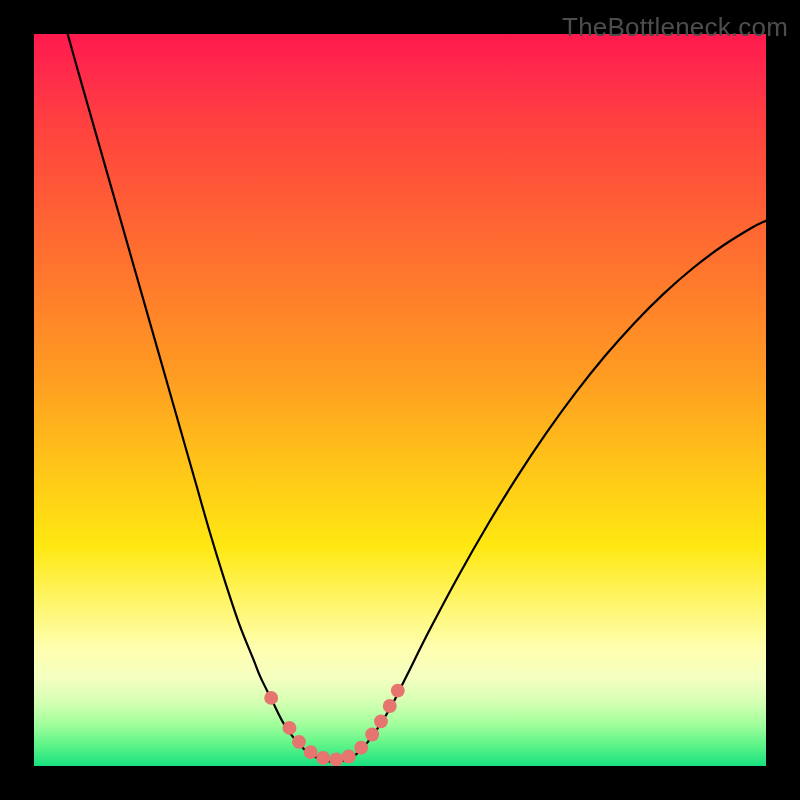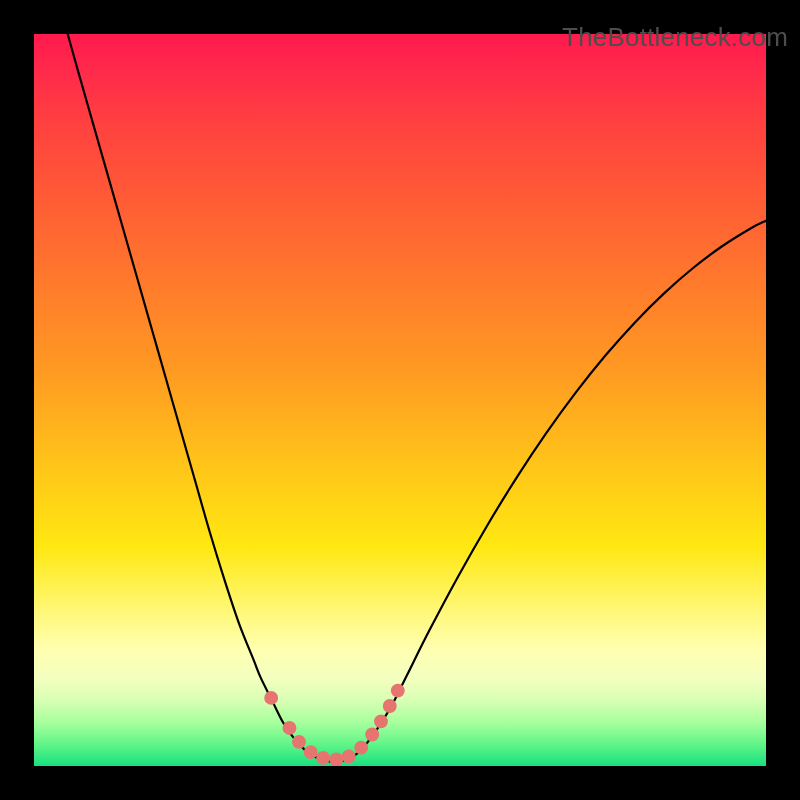--- a/index.html
+++ b/index.html
@@ -41,21 +41,21 @@
       #ffffb0 84%,
       #f4ffc0 88%,
       #d8ffb4 91%,
       #a8ff9e 94%,
       #61f588 97%,
       #18e080 100%
     );
   }
   .watermark {
     position: absolute;
-    top: 22px;
+    top: 12px;
     right: 12px;
     color: #4d4d4d;
     font-size: 26px;
     font-weight: 500;
     letter-spacing: 0.2px;
     user-select: none;
   }
   svg.curve {
     position: absolute;
     inset: 0;

